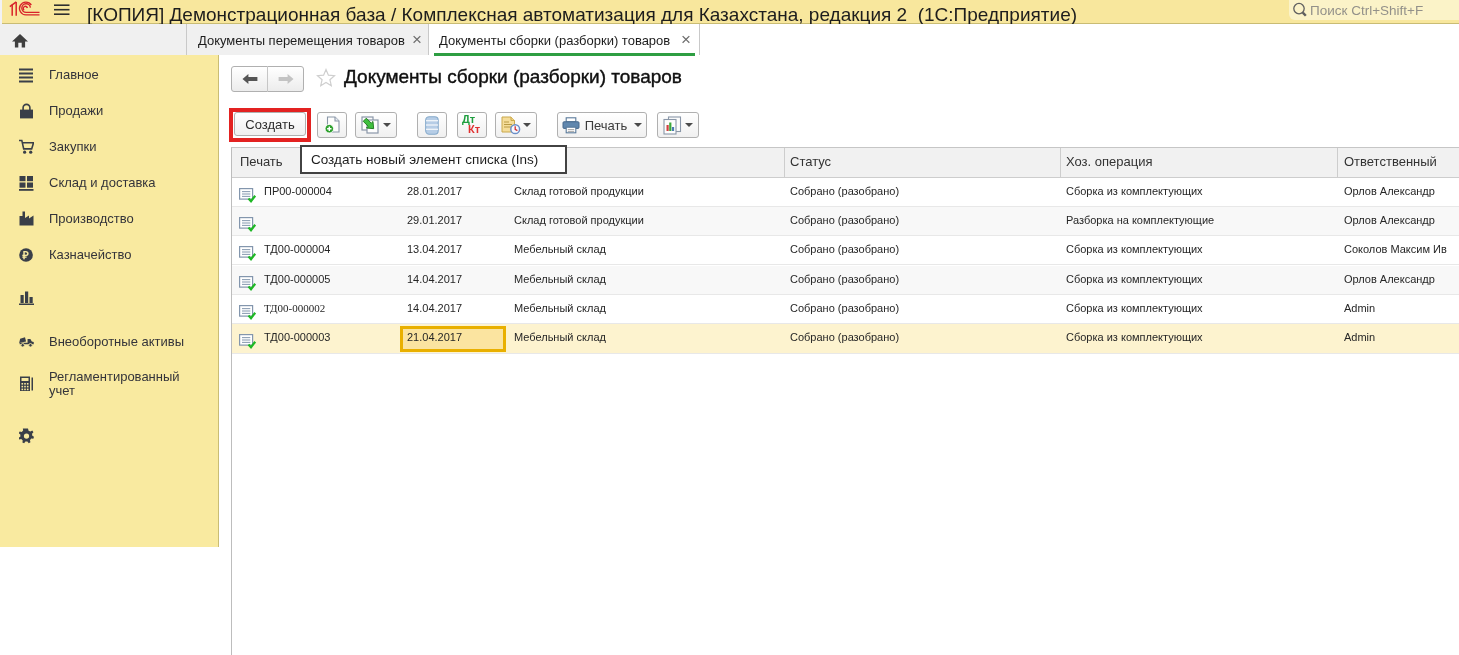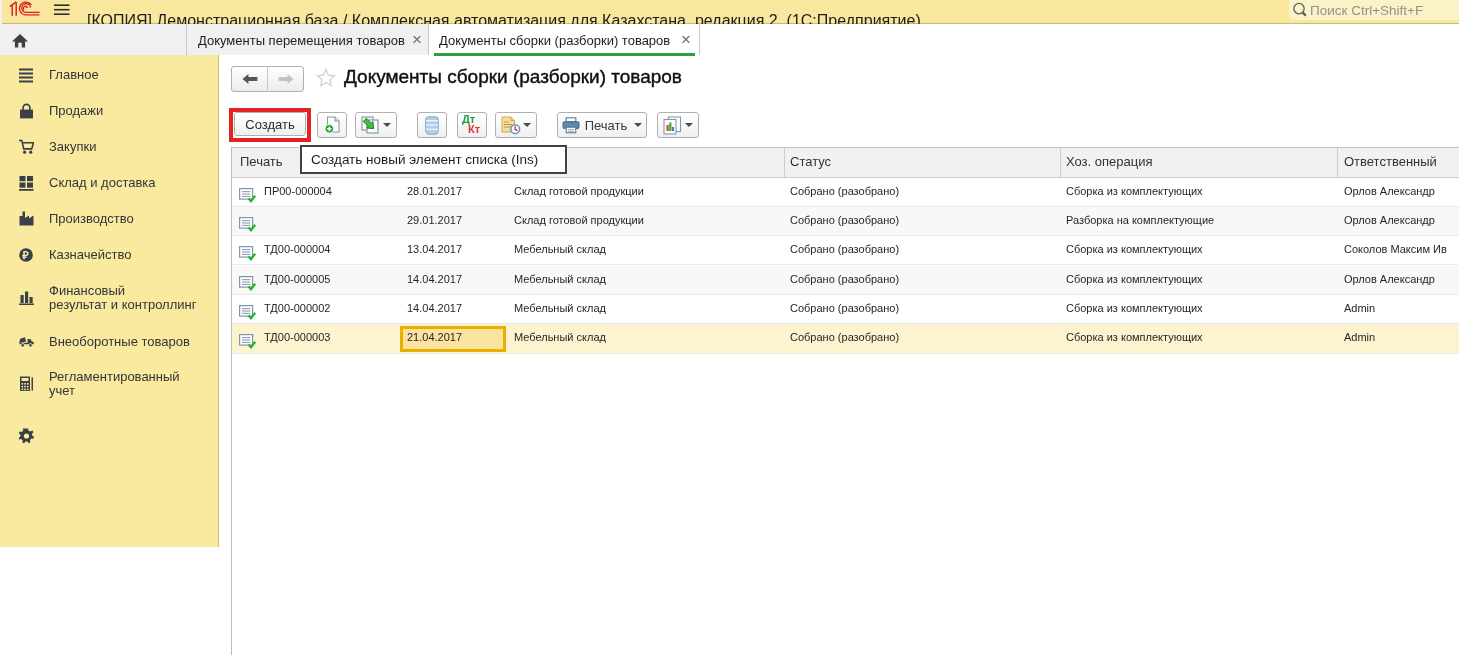--- a/index.html
+++ b/index.html
@@ -32,21 +32,21 @@
   </g>
 </svg>
 
 <svg class="abs" style="left:54px;top:4px;" width="16" height="12" viewBox="0 0 16 12">
   <g stroke="#2e2e2e" stroke-width="1.6">
     <line x1="0" y1="1.2" x2="15.5" y2="1.2"></line>
     <line x1="0" y1="5.7" x2="15.5" y2="5.7"></line>
     <line x1="0" y1="10.2" x2="15.5" y2="10.2"></line>
   </g>
 </svg>
-<div class="abs" style="left:87px;top:12px;font-size:16px;color:#1d1d1d;">[КОПИЯ] Демонстрационная база / Комплексная автоматизация для Казахстана, редакция 2&nbsp;&nbsp;(1С:Предприятие)</div>
+<div class="abs" style="left:87px;top:4px;font-size:19px;color:#1d1d1d;">[КОПИЯ] Демонстрационная база / Комплексная автоматизация для Казахстана, редакция 2&nbsp;&nbsp;(1С:Предприятие)</div>
 
 <div class="abs" style="left:1289px;top:0;width:170px;height:20px;background:#fbf3c8;border-radius:0 0 0 6px;"></div>
 <svg class="abs" style="left:1292px;top:2px;" width="16" height="16" viewBox="0 0 16 16">
   <circle cx="7" cy="6.6" r="5.2" stroke="#5f5f5f" stroke-width="1.3" fill="none"></circle>
   <line x1="10.8" y1="10.6" x2="13.8" y2="13.8" stroke="#5f5f5f" stroke-width="2.4"></line>
 </svg>
 <div class="abs" style="left:1310px;top:3px;font-size:13.5px;color:#93918a;text-align:center;">Поиск Ctrl+Shift+F</div>
 
 <div class="abs" style="left:0;top:24px;width:1459px;height:31px;background:#ffffff;"></div>
 <div class="abs" style="left:0;top:24px;width:187px;height:31px;background:#f0f0f0;border-right:1px solid #c9c9c9;"></div>
@@ -110,29 +110,28 @@
   <div class="mtext" style="top:193px;">Казначейство</div>
 
   <svg class="mi" style="top:235px;" height="15" viewBox="0 0 15 15">
     <g fill="#3a3f48">
         <rect x="1.5" y="5" width="3.2" height="8"></rect>
         <rect x="6" y="1.5" width="3.2" height="11.5"></rect>
         <rect x="10.5" y="7" width="3.2" height="6"></rect>
         <rect x="0" y="13.5" width="15" height="1.5"></rect>
       </g>
   </svg>
-  <div class="mtext" style="top:228.5px;">Финансовый<br>результат и контроллинг</div>
 
   <svg class="mi" style="top:279px;" height="15" viewBox="0 0 17 15">
     <path d="M0.2,9.2 L1.3,4.4 L6.8,2.8 L8.0,7.6 Z" fill="#3a3f48"></path>
     <path d="M9.7,4.6 L12.9,4.6 L14.5,7.4 L16.7,8.0 L16.7,10.7 L0.7,10.7 L0.7,9.0 L9.7,9.0 Z" fill="#3a3f48"></path>
     <circle cx="4.2" cy="11.8" r="2.0" fill="#3a3f48" stroke="#f9eaa0" stroke-width="1.0"></circle>
     <circle cx="13.0" cy="11.8" r="2.0" fill="#3a3f48" stroke="#f9eaa0" stroke-width="1.0"></circle>
   </svg>
-  <div class="mtext" style="top:279.5px;">Внеоборотные товаров</div>
+  <div class="mtext" style="top:279.5px;">Внеоборотные активы</div>
 
   <svg class="mi" style="top:321px;" height="16" viewBox="0 0 14 16">
     <rect x="0.5" y="0.5" width="10" height="14.5" fill="#3a3f48"></rect>
     <rect x="2" y="2" width="7" height="3" fill="#f9eaa0"></rect>
     <g fill="#f9eaa0">
         <rect x="2" y="7" width="1.6" height="1.6"></rect>
         <rect x="4.7" y="7" width="1.6" height="1.6"></rect>
         <rect x="7.4" y="7" width="1.6" height="1.6"></rect>
         <rect x="2" y="9.8" width="1.6" height="1.6"></rect>
         <rect x="4.7" y="9.8" width="1.6" height="1.6"></rect>
@@ -283,21 +282,21 @@
   </div>
   <div class="abs row" style="left:0;top:117.6px;width:1228px;height:29px;border-bottom:1px solid #e8e8e8;background:#f8f8f8;overflow:hidden;">
     <div class="cell" style="left:32px;">ТД00-000005</div>
       <div class="cell" style="left:175px;">14.04.2017</div>
       <div class="cell" style="left:282px;">Мебельный склад</div>
       <div class="cell" style="left:558px;">Собрано (разобрано)</div>
       <div class="cell" style="left:834px;">Сборка из комплектующих</div>
       <div class="cell" style="left:1112px;">Орлов Александр</div>
   </div>
   <div class="abs row" style="left:0;top:146.8px;width:1228px;height:29px;border-bottom:1px solid #e8e8e8;background:#fff;overflow:hidden;">
-    <div class="cell" style="left:32px;">ТД00-000002</div>
+    <div class="cell" style="left:32px;font-family:Liberation Serif, serif;">ТД00-000002</div>
       <div class="cell" style="left:175px;">14.04.2017</div>
       <div class="cell" style="left:282px;">Мебельный склад</div>
       <div class="cell" style="left:558px;">Собрано (разобрано)</div>
       <div class="cell" style="left:834px;">Сборка из комплектующих</div>
       <div class="cell" style="left:1112px;">Admin</div>
   </div>
   <div class="abs row" style="left:0;top:176px;width:1336px;height:29.5px;border-bottom:1px solid #e8e8e8;background:#fdf3cf;overflow:hidden;">
     <div class="abs" style="left:168px;top:1.5px;width:106px;height:26px;border:3px solid #e9b000;background:#fbe4a0;"></div>
     <div class="cell" style="left:32px;">ТД00-000003</div>
       <div class="cell" style="left:175px;">21.04.2017</div>

